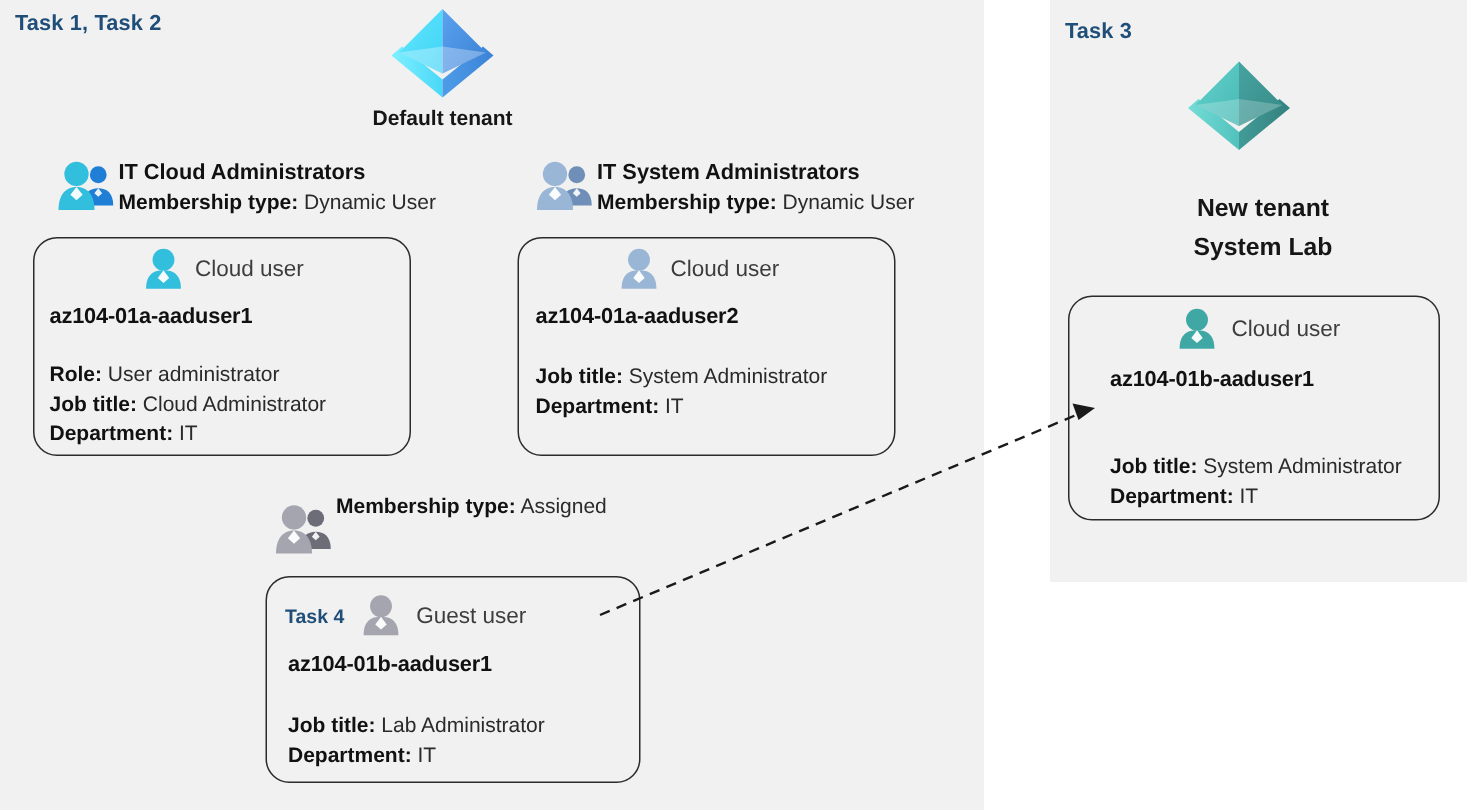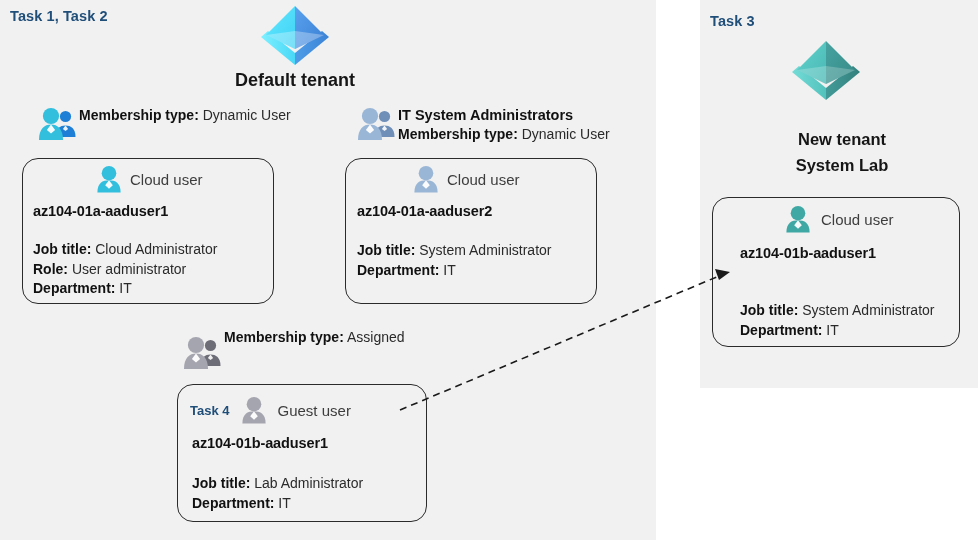--- a/index.html
+++ b/index.html
@@ -72,59 +72,60 @@
     </defs>
 
     <polygon points="37,62 3,34 10,28 37,50" fill="url(#tlBL)"></polygon>
     <polygon points="37,62 71,34 64,28 37,50" fill="url(#tlBR)"></polygon>
 
     <polygon points="37,3 8,32 37,46" fill="url(#tlL)"></polygon>
     <polygon points="37,3 66,32 37,46" fill="url(#tlR)"></polygon>
     <polygon points="37,28 8,32 37,46 66,32" fill="#ffffff" opacity=".30"></polygon>
   </svg>
 </div>
-<div class="tenant-name" style="left:197px;top:70px;width:196px;font-size:18px;">Default tenant</div>
+<div class="tenant-name" style="left:197px;top:70px;width:196px;font-size:14px;">Default tenant</div>
 
 <div class="icon" style="position:absolute;left:38px;top:107px;width:40px;height:34px;">
   <svg width="40" height="34" viewBox="0 0 40 34">
     <circle cx="27.5" cy="9.5" r="5.6" fill="#1f7fd6"></circle>
     <path d="M17.5 30 C17.5 21.5 22 18.5 27.5 18.5 C33 18.5 37.5 21.5 37.5 30 Z" fill="#1f7fd6"></path>
     <path d="M27.5 18.5 l-2.6 3.4 2.6 2.2 2.6-2.2z" fill="#ffffff" opacity=".9"></path>
     <circle cx="13" cy="9" r="8.1" fill="#32bedd"></circle>
     <path d="M1 33 C1 22 6.5 17.6 13 17.6 C19.5 17.6 25 22 25 33 Z" fill="#32bedd"></path>
     <path d="M13 17.6 l-4.1 5.3 4.1 3.6 4.1-3.6z" fill="#ffffff" opacity=".95"></path>
   </svg>
 </div>
 <div class="group-head" style="left:79px;top:106px;">
+  <div class="group-title">IT Cloud Administrators</div>
   <div class="group-sub">
     <b>Membership type:</b>
     <span>Dynamic User</span>
   </div>
 </div>
 
 <div class="card" style="left:22px;top:158px;width:252px;height:146px;"></div>
 <div class="card-top" style="left:94px;top:165px;">
   <span class="icon" style="width:30px;height:28px;">
     <svg width="30" height="28" viewBox="0 0 30 28">
       <circle cx="15" cy="8.2" r="7.3" fill="#32bedd"></circle>
       <path d="M3.4 27.5 C3.4 17.8 8.6 15.2 15 15.2 C21.4 15.2 26.6 17.8 26.6 27.5 Z" fill="#32bedd"></path>
       <path d="M15 15.2 l-3.8 5.1 3.8 3.4 3.8-3.4z" fill="#ffffff" opacity=".95"></path>
     </svg>
   </span>
   <span class="card-role" style="margin-left:6px;">Cloud user</span>
 </div>
 <div class="card-name" style="left:33px;top:203px;">az104-01a-aaduser1</div>
 <div class="card-props" style="left:33px;top:240px;">
   <div>
-    <b>Job title:</b>
-    <span class="v">Cloud Administrator</span>
-  </div>
-  <div>
     <b>Role:</b>
     <span class="v">User administrator</span>
+  </div>
+  <div>
+    <b>Job title:</b>
+    <span class="v">Cloud Administrator</span>
   </div>
   <div>
     <b>Department:</b>
     <span class="v">IT</span>
   </div>
 </div>
 
 <div class="icon" style="position:absolute;left:357px;top:107px;width:40px;height:34px;">
   <svg width="40" height="34" viewBox="0 0 40 34">
     <circle cx="27.5" cy="9.5" r="5.6" fill="#6f8fb8"></circle>

